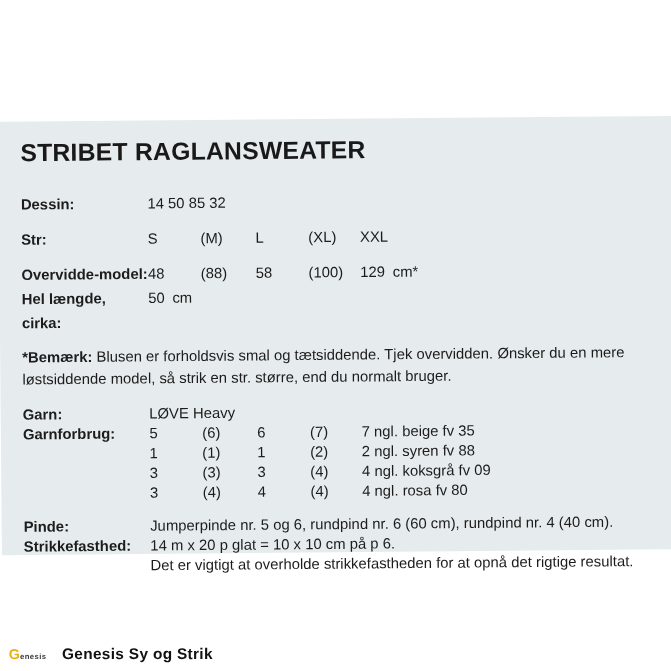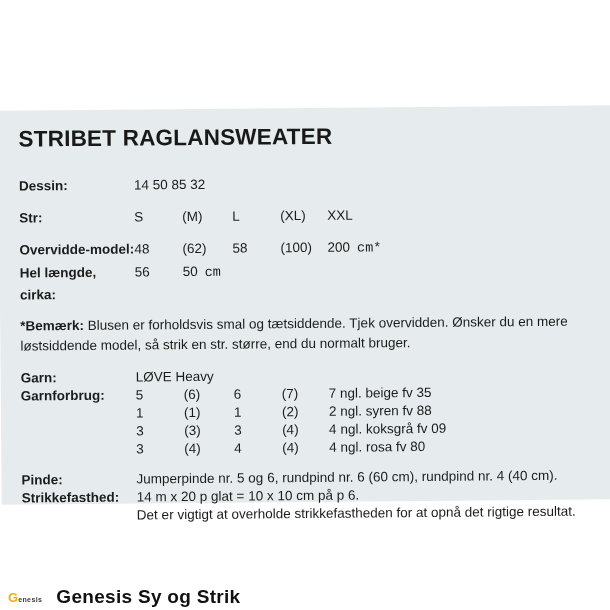--- a/index.html
+++ b/index.html
@@ -49,21 +49,21 @@
   .bold { font-weight: bold; }
   .mt-sz   { margin-top: 14px; }
   .mt-meas { margin-top: 12px; }
   .mt-note { margin-top: 10px; }
   .mt-garn { margin-top: 13px; }
   .mt-pinde{ margin-top: 12px; }
   .note {
     line-height: 20px;
     padding-right: 14px;
   }
-  .unit { margin-left: 7px; font-family: Liberation Mono, monospace; }
+  .unit { margin-left: 7px; }
   .footer {
     position: absolute;
     left: 8px;
     top: 586px;
     display: flex;
     align-items: center;
     gap: 14px;
   }
   .logo-mark {
     display: inline-flex;
@@ -76,21 +76,21 @@
     font-size: 13px;
     line-height: 13px;
   }
   .logo-rest {
     font-size: 7px;
     font-weight: bold;
     color: #3a3a3a;
     letter-spacing: 0.4px;
   }
   .brand {
-    font-size: 19px;
+    font-size: 14px;
     font-weight: bold;
     letter-spacing: 0.3px;
     color: #111;
   }
 </style>
 </head>
 <body>
 
 <div class="paper">
   <div class="content">
@@ -107,29 +107,28 @@
       <span>S</span>
       <span>(M)</span>
       <span>L</span>
       <span>(XL)</span>
       <span>XXL</span>
     </div>
 
     <div class="grid-row tall mt-meas">
       <span class="bold">Overvidde-model:</span>
       <span>48</span>
-      <span>(62)</span>
+      <span>(88)</span>
       <span>58</span>
       <span>(100)</span>
-      <span><span>200</span><span class="unit">cm*</span></span>
+      <span><span>129</span><span class="unit">cm*</span></span>
     </div>
 
     <div class="grid-row tall">
       <span class="bold">Hel længde, cirka:</span>
-      <span>56</span>
       <span><span>50</span><span class="unit">cm</span></span>
     </div>
 
     <p class="note mt-note" style="margin:10px 0 0 0;"><span class="bold">*Bemærk:</span><span> Blusen er forholdsvis smal og tætsiddende. Tjek overvidden. Ønsker du en mere løstsiddende model, så strik en str. større, end du normalt bruger.</span></p>
 
     <div class="two-col mt-garn">
       <span class="bold">Garn:</span>
       <span>LØVE Heavy</span>
     </div>
 

